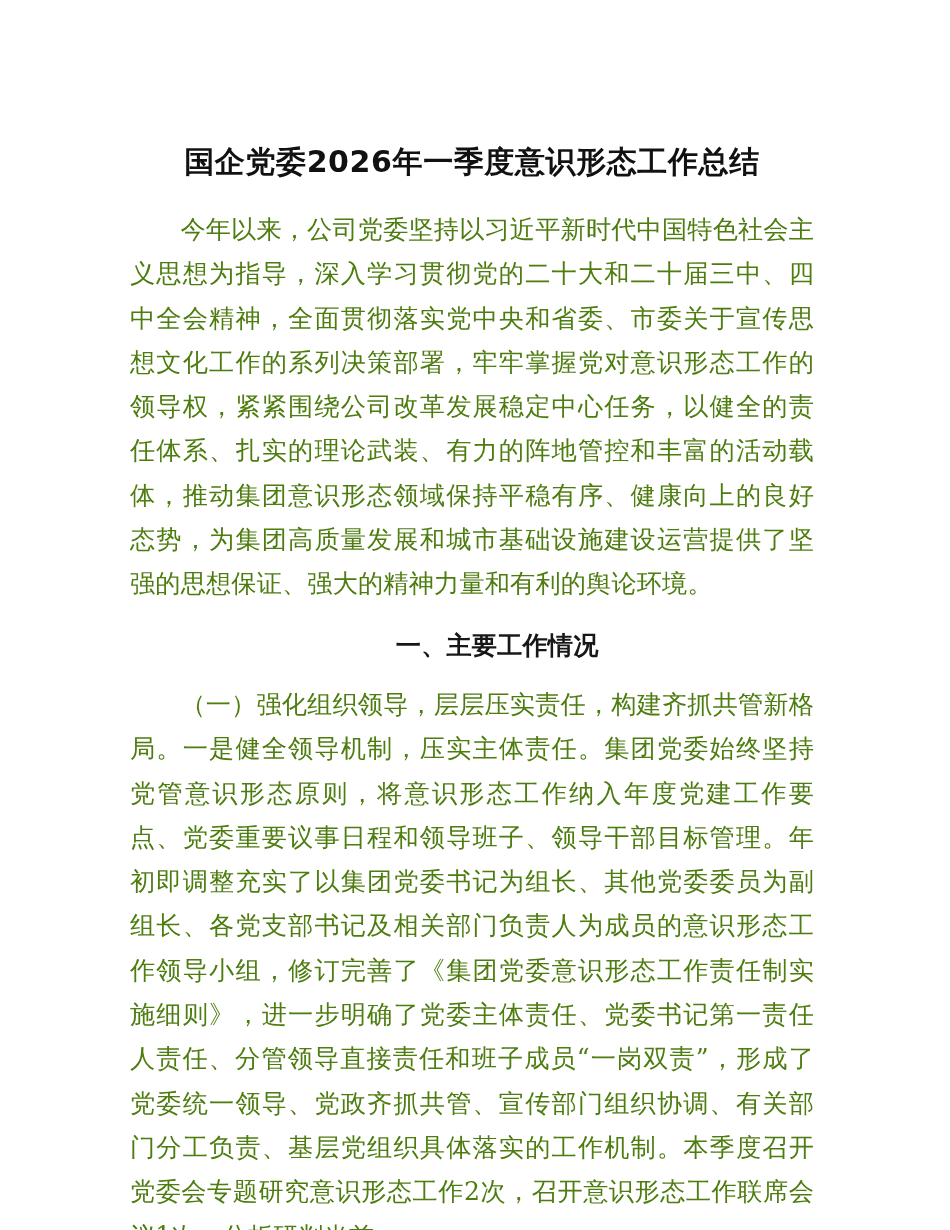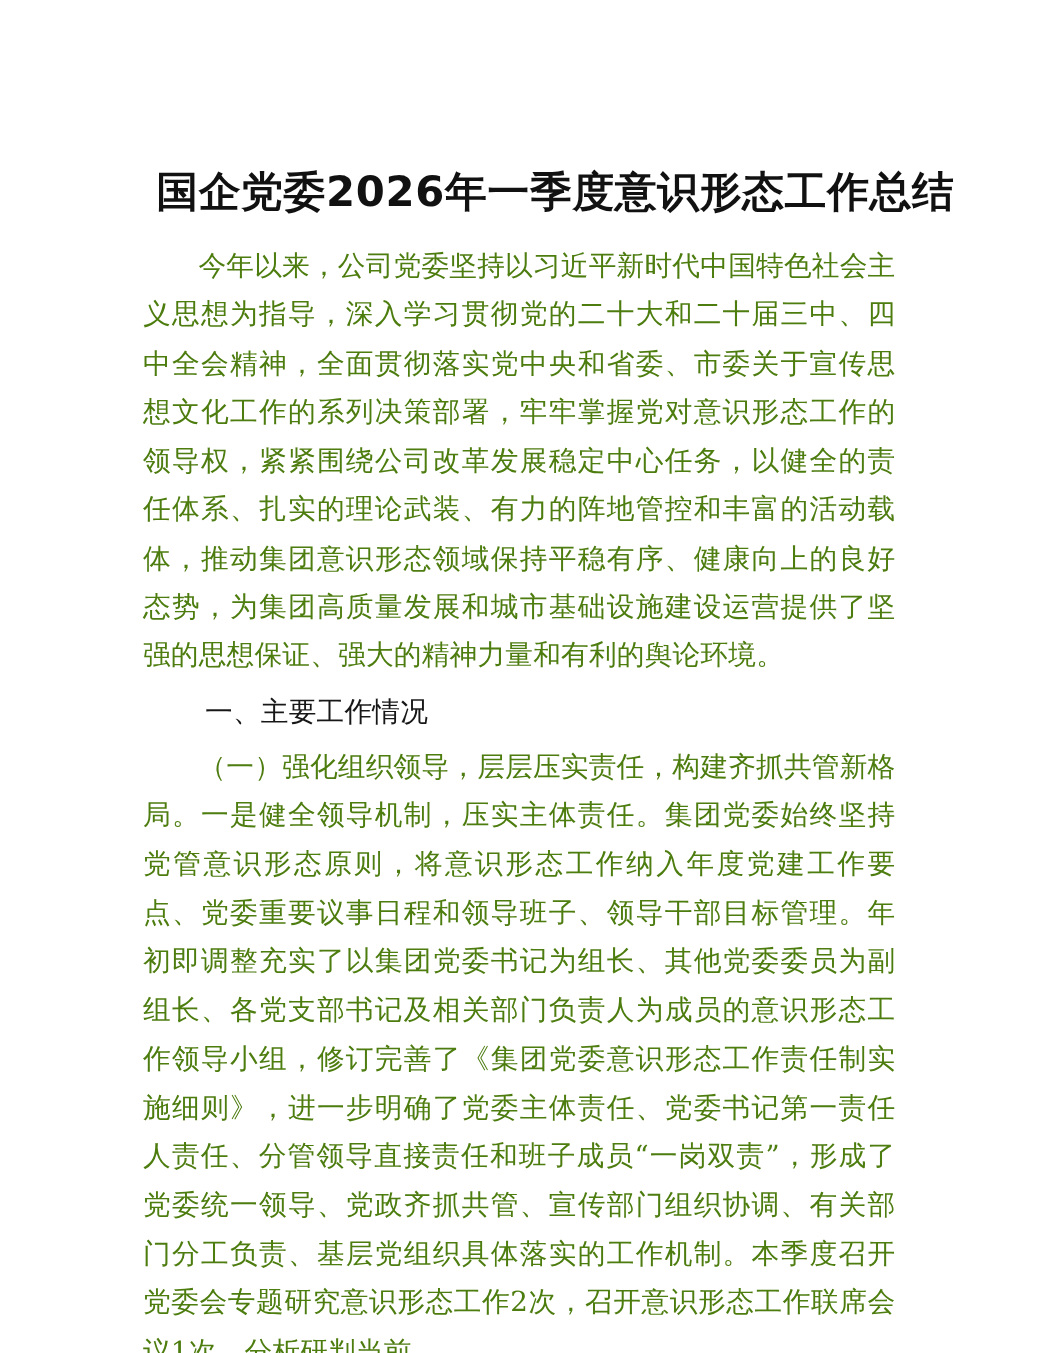--- a/index.html
+++ b/index.html
@@ -24,25 +24,25 @@
   }
   .content {
     position: absolute;
     left: 130px;
     top: 0;
     width: 684px;
   }
   .doc-title {
     font-family: "DejaVu Sans", "Liberation Sans", sans-serif;
     font-weight: bold;
-    font-size: 38px;
+    font-size: 30px;
     line-height: 44px;
     text-align: center;
     letter-spacing: 0.6px;
-    margin: 12px;
+    margin: 0;
     padding-top: 140px;
     padding-bottom: 0;
     color: #111111;
     white-space: nowrap;
   }
   .body-block {
     margin-top: 24px;
   }
   p.para {
     font-family: "DejaVu Serif", "Liberation Serif", serif;
@@ -55,26 +55,27 @@
     padding: 0;
     text-indent: 2em;
     letter-spacing: 0.15px;
     color: #4d7c0f;
     word-break: break-all;
   }
   p.heading {
     font-family: "DejaVu Serif", "Liberation Serif", serif;
     font-size: 25.2px;
     line-height: 44.3px;
-    text-align: left;
-    margin: 6px;
+    text-align: center;
+    margin: 16px;
     padding: 0;
     text-indent: 2em;
     letter-spacing: 0.15px;
     color: #171717;
+    font-weight: bold;
   }
 </style>
 </head>
 <body>
 
 <div class="page">
   <div class="content">
 
     <h1 class="doc-title">国企党委2026年一季度意识形态工作总结</h1>
 

